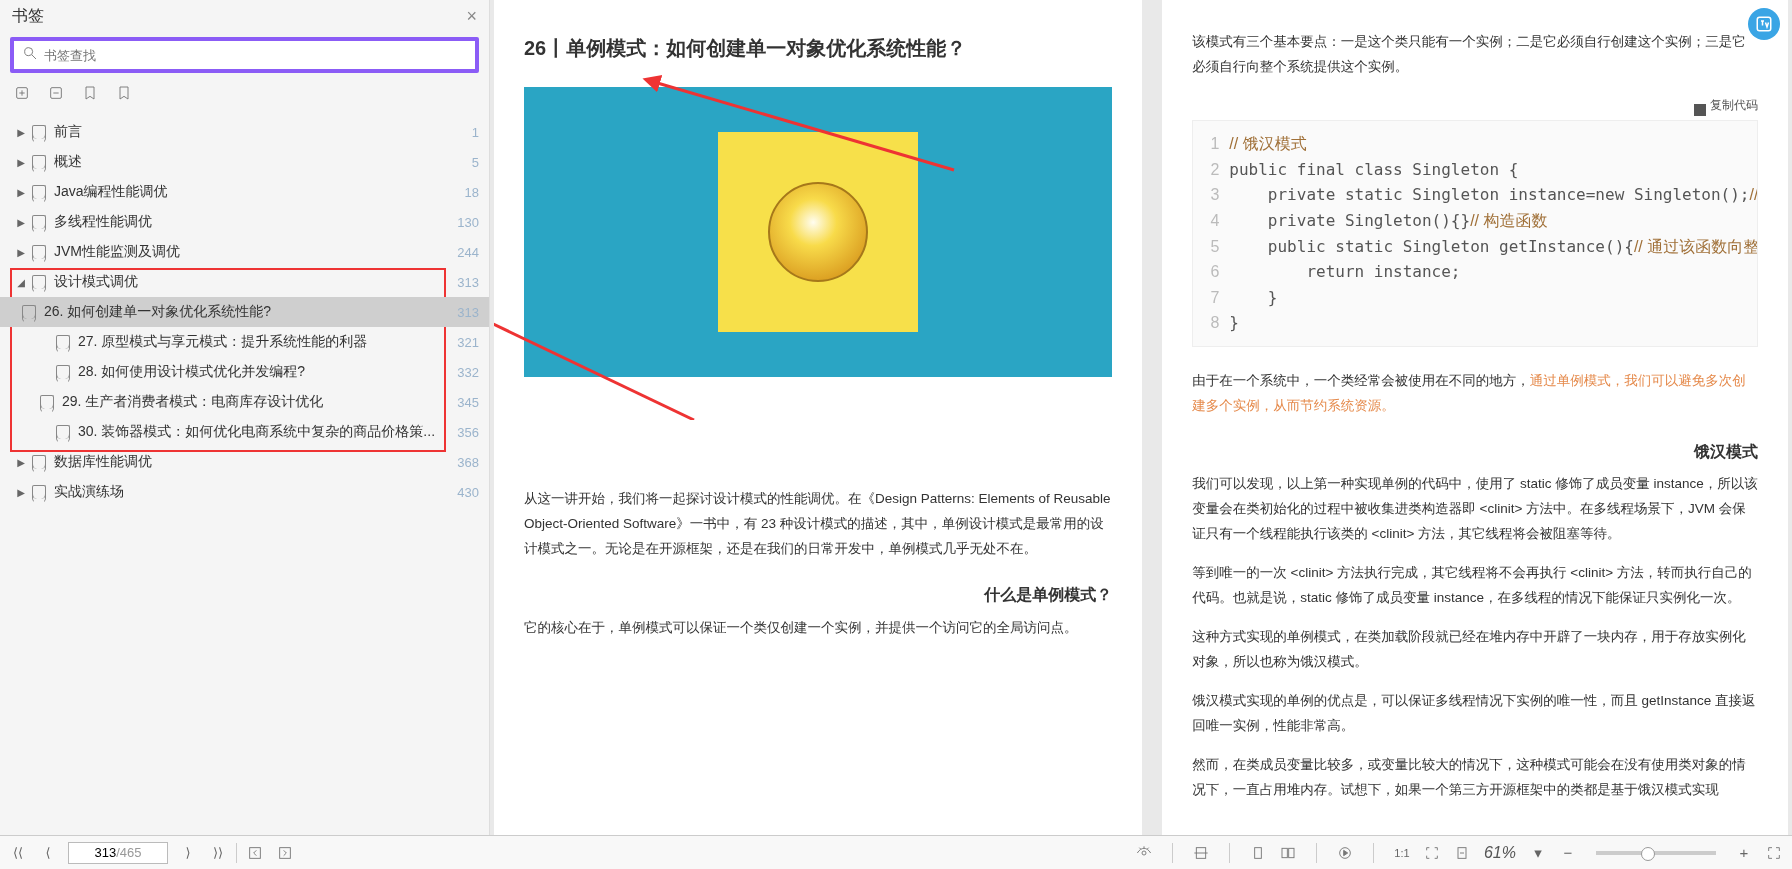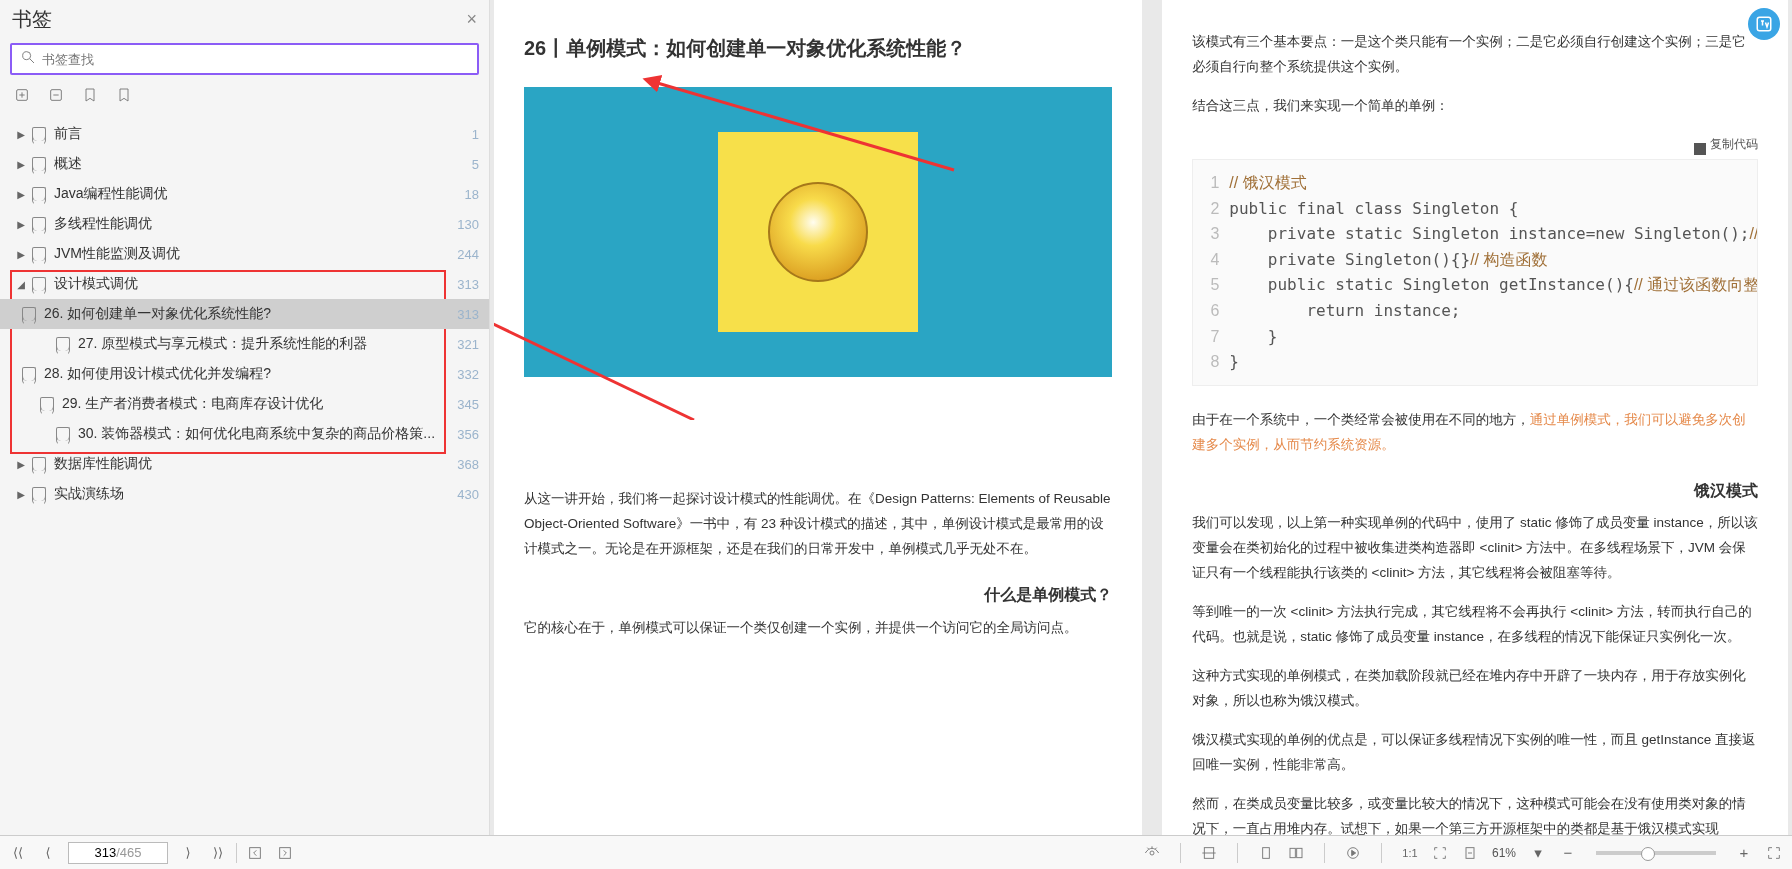--- a/index.html
+++ b/index.html
@@ -1,23 +1,23 @@
 <!DOCTYPE html>
 <html><head>
 <meta charset="utf-8">
 <style>
 *{box-sizing:border-box;margin:0;padding:0;font-family:"Microsoft YaHei",SimSun,sans-serif;}
 html,body{height:100%;overflow:hidden;}
 body{display:flex;flex-direction:column;height:869px;width:1792px;background:#fff;}
 .main{flex:1;display:flex;overflow:hidden;}
 .sidebar{width:490px;background:#f5f5f5;border-right:1px solid #ddd;display:flex;flex-direction:column;}
 .sb-head{display:flex;align-items:center;justify-content:space-between;padding:6px 12px 4px;}
-.sb-title{font-size:20px;color:#333;font-family:Liberation Mono, monospace;}
+.sb-title{font-size:16px;color:#333;font-family:Liberation Mono, monospace;}
 .sb-close{font-size:18px;color:#888;cursor:pointer;}
-.sb-search{margin:6px 10px;display:flex;align-items:center;border:2px solid #8b5cf6;background:#fff;padding:4px 8px;border-radius:2px;}
+.sb-search{margin:6px 10px;display:flex;align-items:center;border:4px solid #8b5cf6;background:#fff;padding:4px 8px;border-radius:2px;}
 .sb-search input{border:none;outline:none;flex:1;font-size:13px;color:#333;}
 .sb-search .ms{color:#999;margin-right:6px;}
 .sb-tools{display:flex;gap:18px;padding:6px 14px 10px;color:#777;font-size:16px;}
 .sb-tools span{cursor:pointer;}
 .tree{flex:1;overflow:auto;padding:2px 0 0 0;font-size:14px;color:#333;position:relative;}
 .row{display:flex;align-items:center;height:30px;padding-right:10px;cursor:pointer;position:relative;}
 .row.sel{background:#cfcfcf;}
 .arrow{width:10px;text-align:center;color:#666;font-size:10px;margin-left:6px;}
 .bkicon{width:14px;height:14px;border:1.4px solid #888;border-radius:2px 2px 5px 5px;margin:0 8px 0 6px;border-bottom:none;position:relative;flex-shrink:0;}
 .bkicon:after{content:"";position:absolute;bottom:-4px;left:-1.4px;right:-1.4px;height:8px;border:1.4px solid #888;border-top:none;border-radius:0 0 5px 5px;clip-path:polygon(0 0,100% 0,100% 100%,50% 40%,0 100%);}
@@ -131,21 +131,21 @@
           <span class="bkicon"></span>
           <span class="lbl">26. 如何创建单一对象优化系统性能?</span>
           <span class="pg">313</span>
         </div>
         <div class="row" style="padding-left: 34px;">
           <span class="arrow"></span>
           <span class="bkicon"></span>
           <span class="lbl">27. 原型模式与享元模式：提升系统性能的利器</span>
           <span class="pg">321</span>
         </div>
-        <div class="row" style="">
+        <div class="row" style="padding-left: 34px;">
           <span class="arrow"></span>
           <span class="bkicon"></span>
           <span class="lbl">28. 如何使用设计模式优化并发编程?</span>
           <span class="pg">332</span>
         </div>
         <div class="row" style="padding-left: 18px;">
           <span class="arrow"></span>
           <span class="bkicon"></span>
           <span class="lbl">29. 生产者消费者模式：电商库存设计优化</span>
           <span class="pg">345</span>
@@ -194,21 +194,20 @@
     </div>
 
     <div class="page">
       <div class="floatbtn">
         <svg width="18" height="18" viewBox="0 0 24 24" fill="none" stroke="#fff" stroke-width="2">
             <rect x="3" y="3" width="18" height="18" rx="3"></rect>
             <path d="M8 8h4M10 8v6M14 10l2 6 2-6"></path>
           </svg>
       </div>
       <p>该模式有三个基本要点：一是这个类只能有一个实例；二是它必须自行创建这个实例；三是它必须自行向整个系统提供这个实例。</p>
-      <p>结合这三点，我们来实现一个简单的单例：</p>
       <div class="codehdr">
           <span class="ci"></span>
           <span>复制代码</span>
         </div>
       <pre id="codeblock"><span class="ln">1</span><span class="cm">// 饿汉模式</span>
 <span class="ln">2</span>public final class Singleton {
 <span class="ln">3</span>    private static Singleton instance=new Singleton();<span class="cm">// 自行创建实例</span>
 <span class="ln">4</span>    private Singleton(){}<span class="cm">// 构造函数</span>
 <span class="ln">5</span>    public static Singleton getInstance(){<span class="cm">// 通过该函数向整个系统提供实例</span>
 <span class="ln">6</span>        return instance;
@@ -293,21 +292,21 @@
         <svg class="ic" viewBox="0 0 24 24">
           <path d="M4 4h4M4 4v4M20 4h-4M20 4v4M4 20h4M4 20v-4M20 20h-4M20 20v-4"></path>
         </svg>
       </span>
     <span class="ib">
         <svg class="ic" viewBox="0 0 24 24">
           <rect x="6" y="4" width="12" height="16"></rect>
           <path d="M9 12h6"></path>
         </svg>
       </span>
-    <span style="font-size:12px;margin:0 2px;">61%</span>
+    <span style="font-size:16px;margin:0 2px;font-style:italic;">61%</span>
     <span class="ib ico">▾</span>
     <span class="ib ico">−</span>
     <div class="slider"></div>
     <span class="ib ico">+</span>
     <span class="ib">
         <svg class="ic" viewBox="0 0 24 24">
           <path d="M4 9V4h5M20 9V4h-5M4 15v5h5M20 15v5h-5"></path>
         </svg>
       </span>
   </div>

